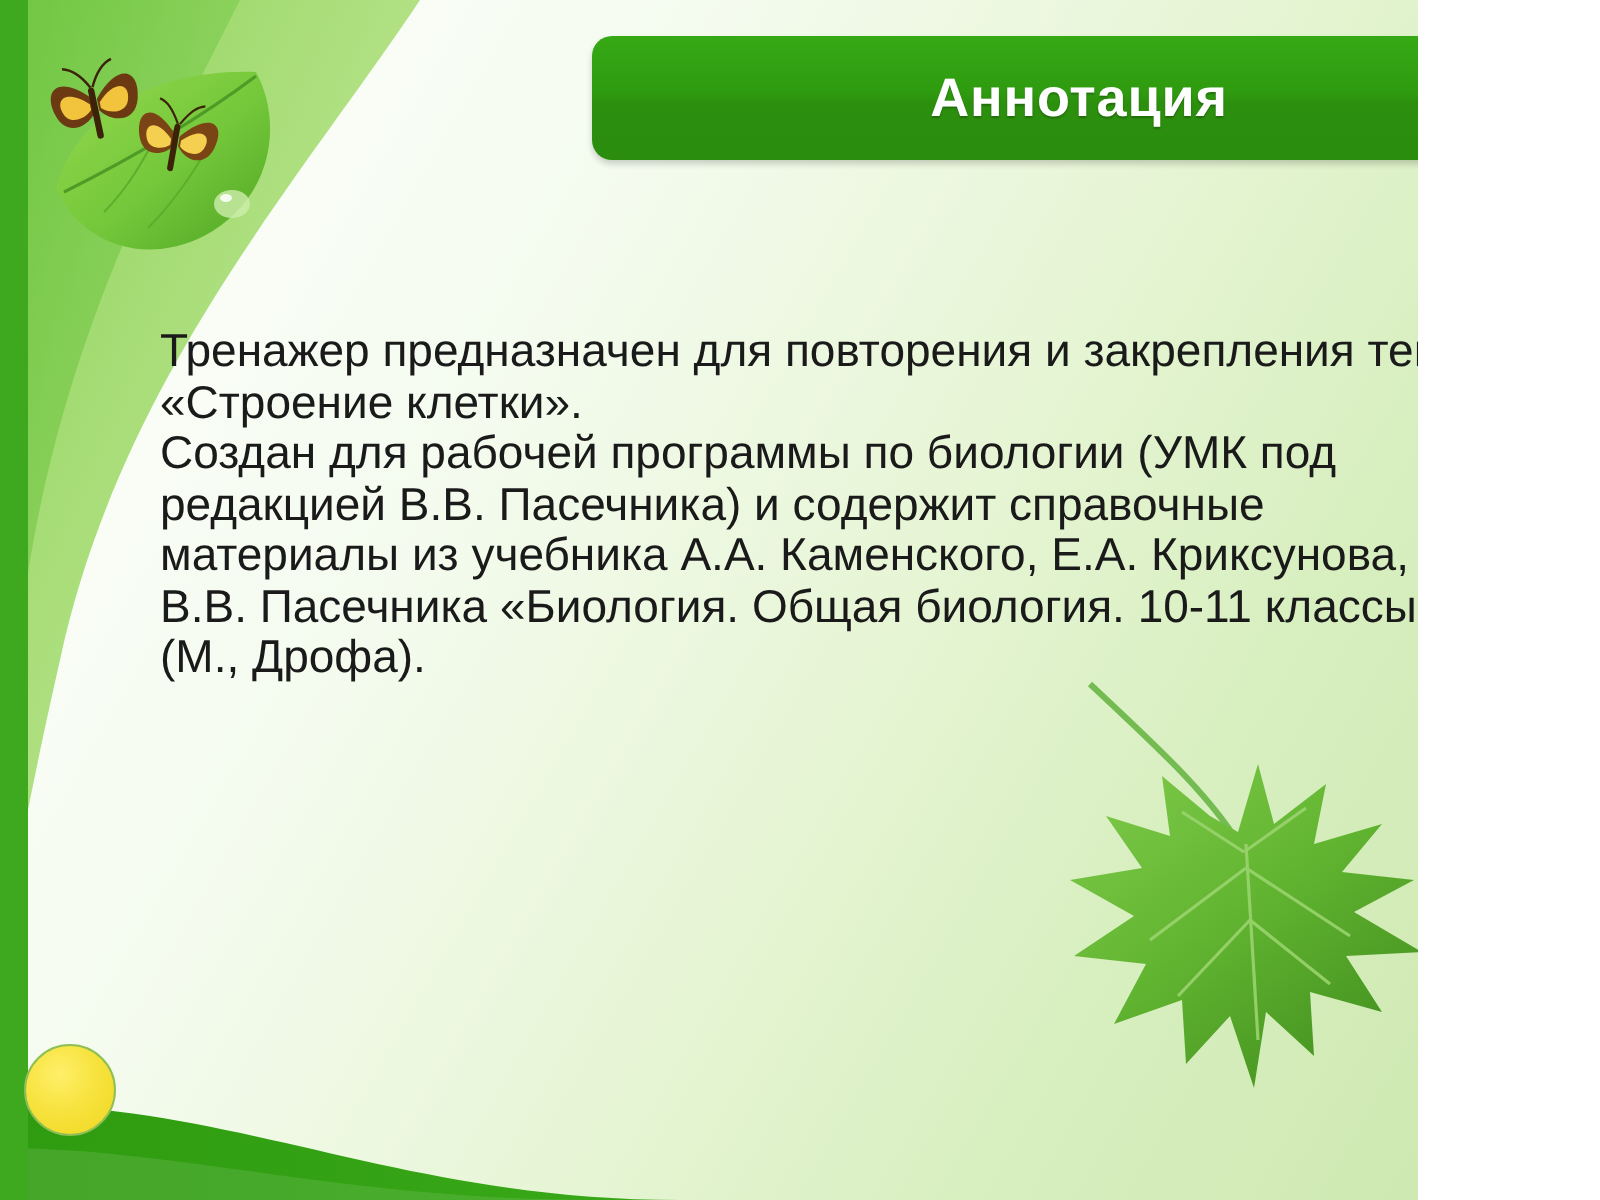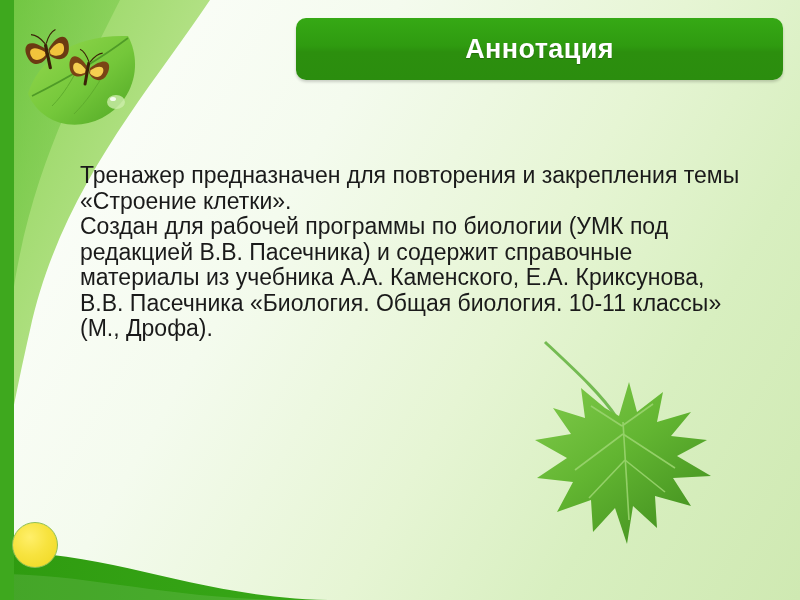--- a/index.html
+++ b/index.html
@@ -9,21 +9,21 @@
   body {
     width: 800px;
     height: 600px;
     overflow: hidden;
     font-family: "Liberation Sans", sans-serif;
     background: #ffffff;
   }
 
   .slide {
     position: relative;
-    width: 800px;
+    width: 709px;
     height: 600px;
     overflow: hidden;
     background: linear-gradient(120deg, #ffffff 0%, #f4fbee 35%, #e6f5d4 60%, #d8efc0 78%, #cfe9b2 100%);
   }
 
   
   .left-band {
     position: absolute;
     left: 0;
     top: 0;

